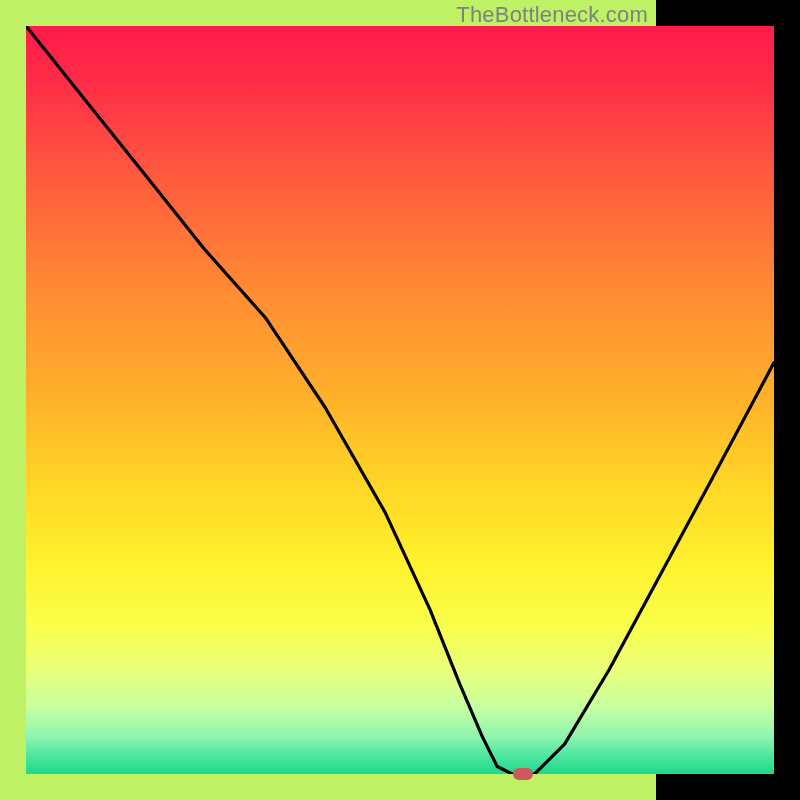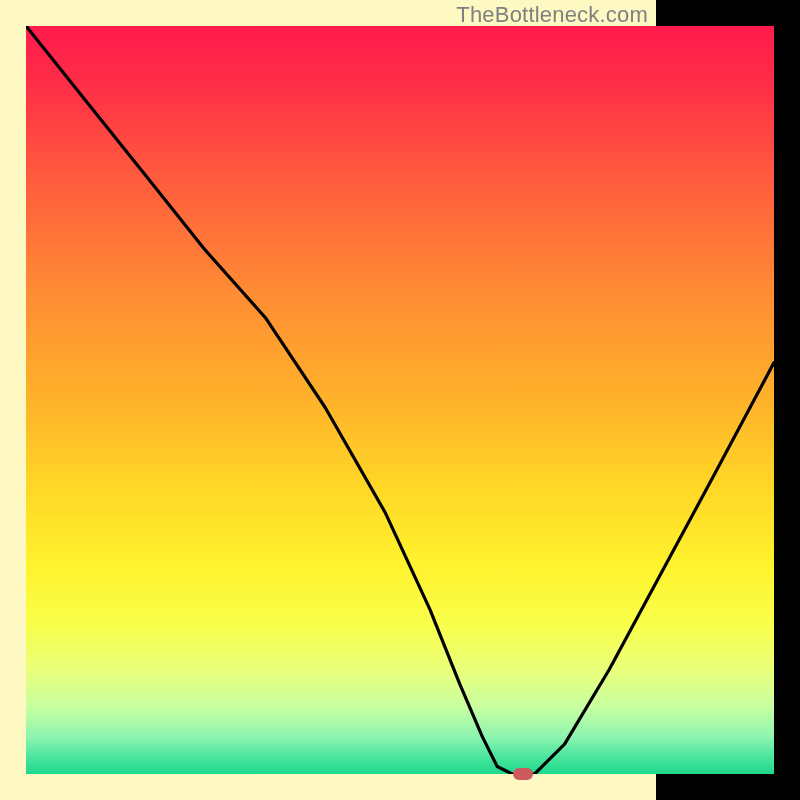--- a/index.html
+++ b/index.html
@@ -8,21 +8,21 @@
     width: 800px;
     height: 800px;
     background: #000;
     font-family: Arial, Helvetica, sans-serif;
     overflow: hidden;
   }
   .frame {
     position: relative;
     width: 656px;
     height: 800px;
-    background: #fef9c3;
+    background: #bef264;
   }
   .watermark {
     position: absolute;
     top: 2px;
     right: 8px;
     color: #808080;
     font-size: 22px;
     font-weight: 500;
     letter-spacing: 0.2px;
     z-index: 3;

